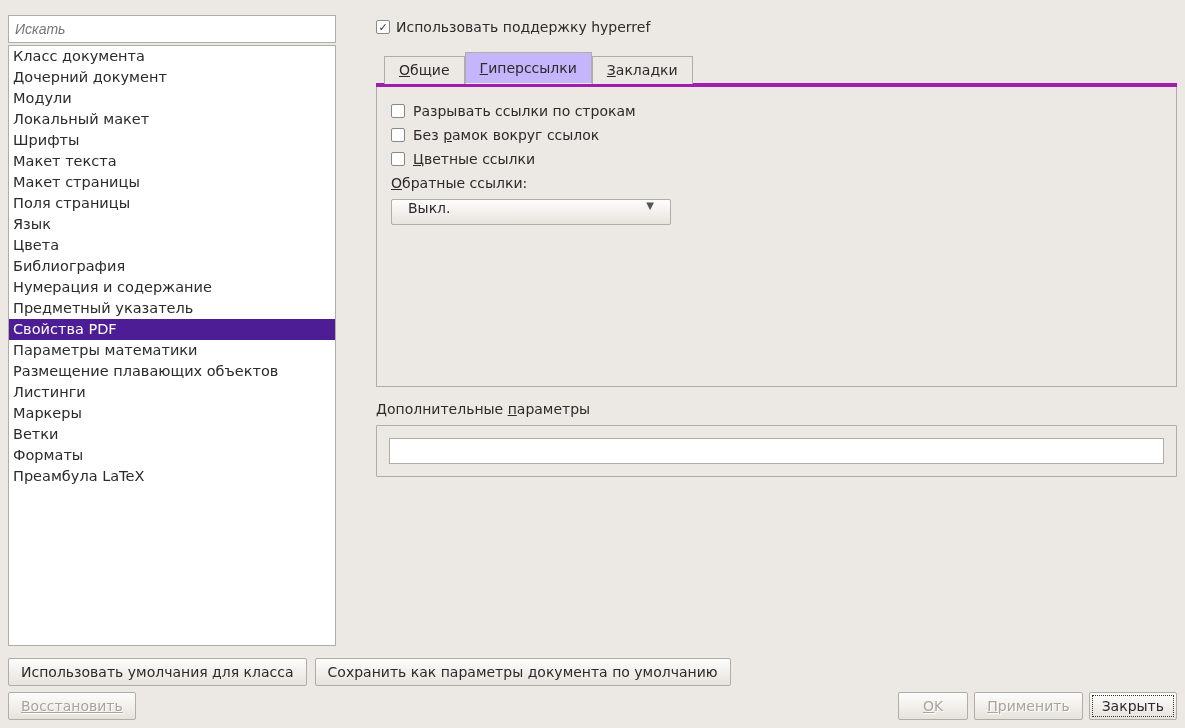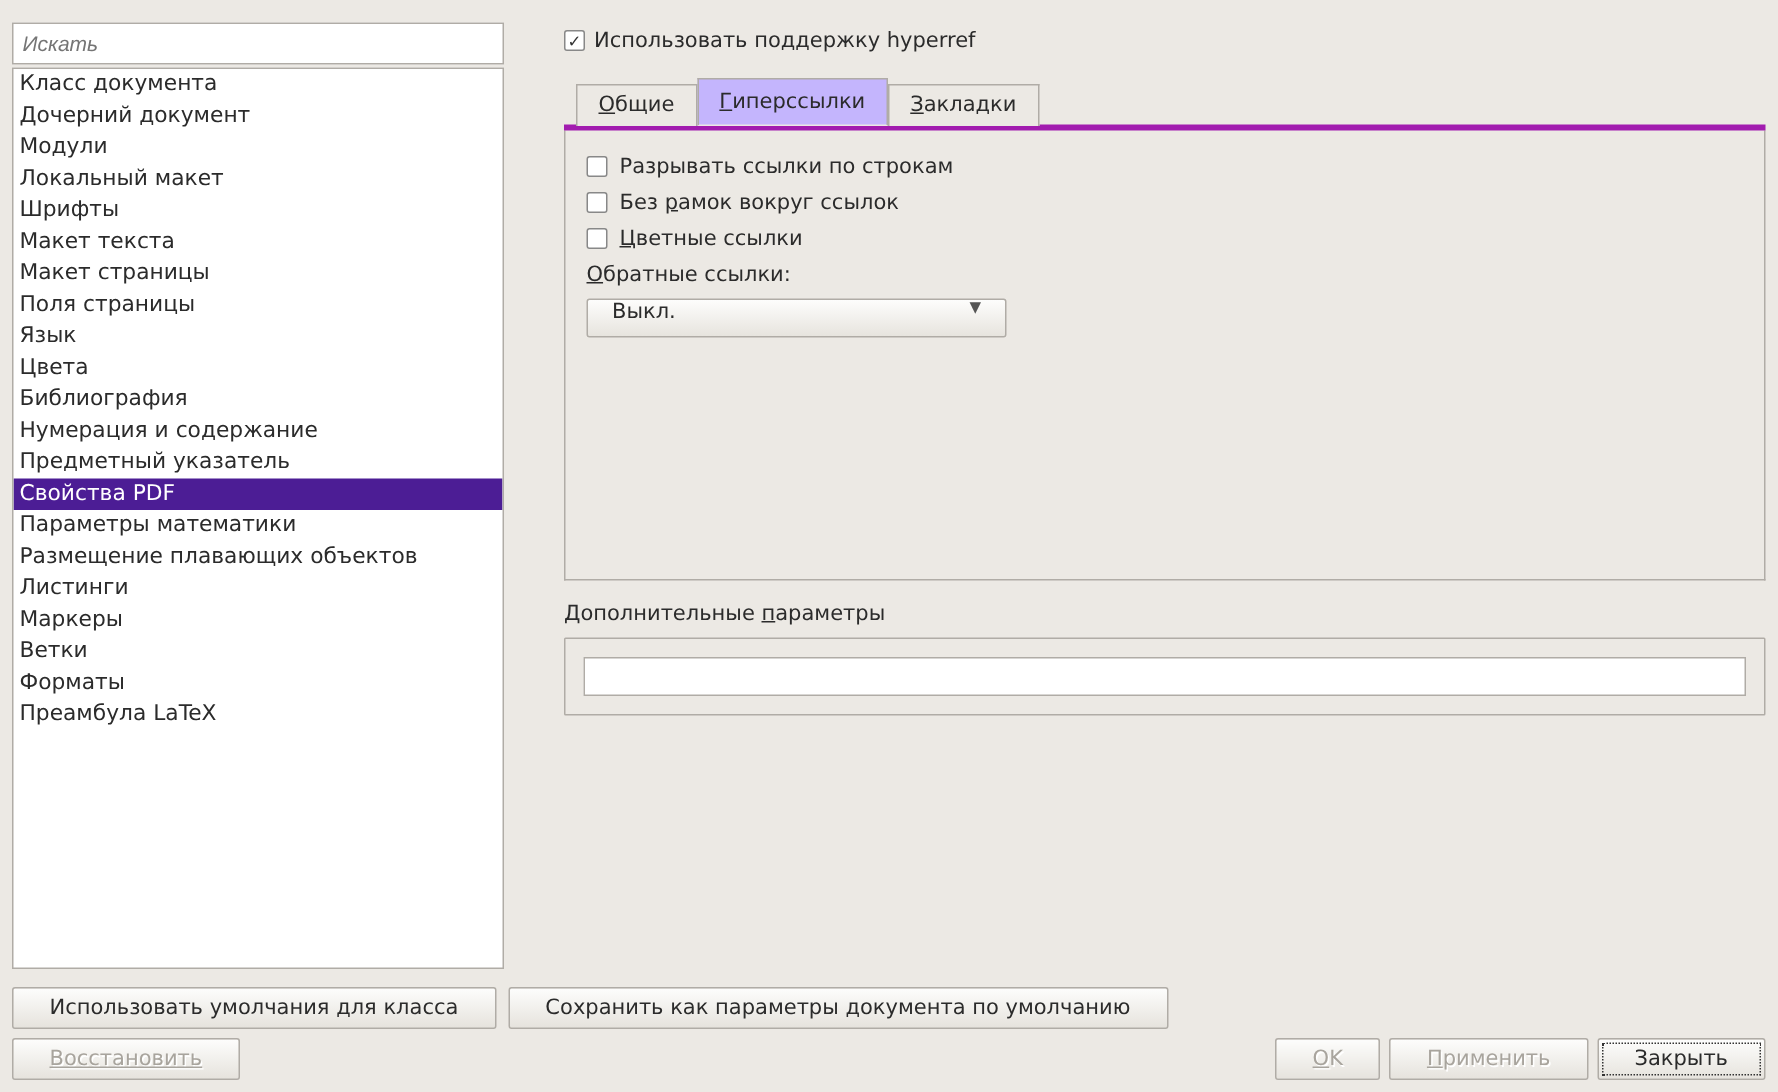--- a/index.html
+++ b/index.html
@@ -164,21 +164,21 @@
   gap: 8px;
   margin-bottom: 6px;
 }
 .btnrow2 {
   display: flex;
   align-items: center;
 }
 .btn {
   border: 1px solid #b0aca6;
   background: linear-gradient(#fdfdfc,#e6e3dd);
-  padding: 4px 24px;
+  padding: 4px 12px;
   font-size: 14px;
   border-radius: 2px;
   cursor: default;
   height: 28px;
   display: inline-flex;
   align-items: center;
 }
 .btn.disabled {
   color: #a8a49d;
   text-shadow: 1px 1px 0 #fff;

